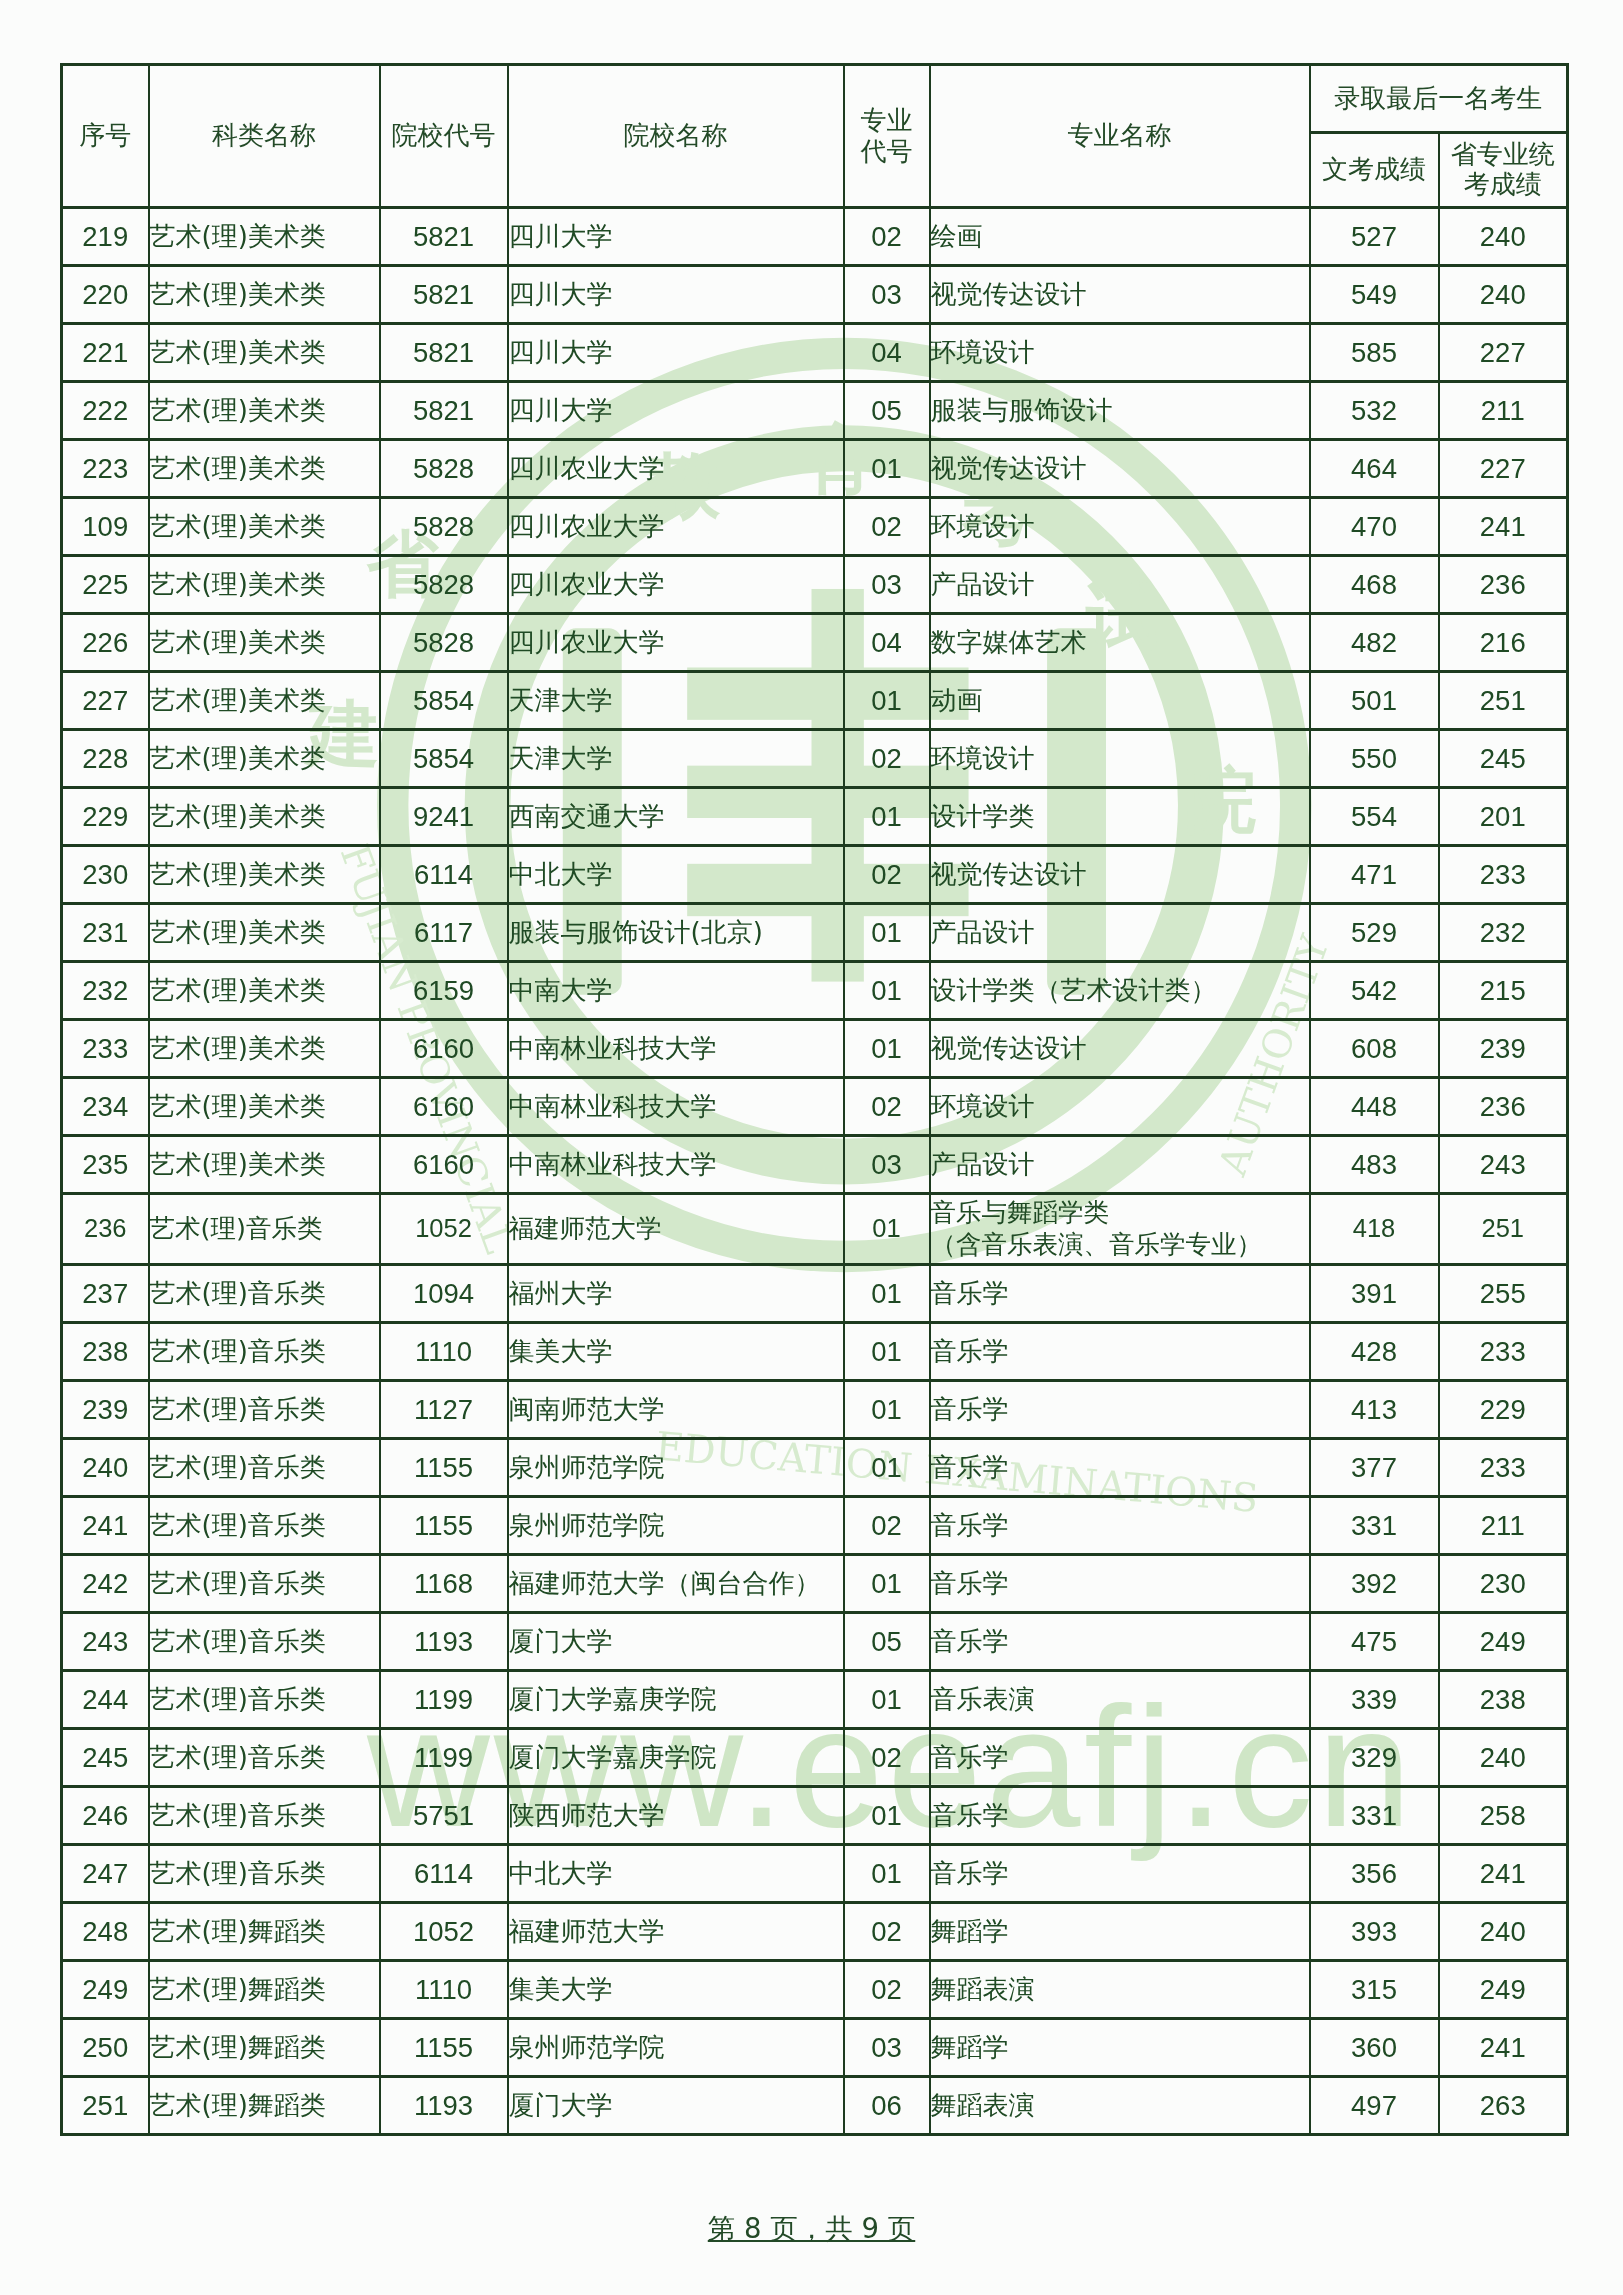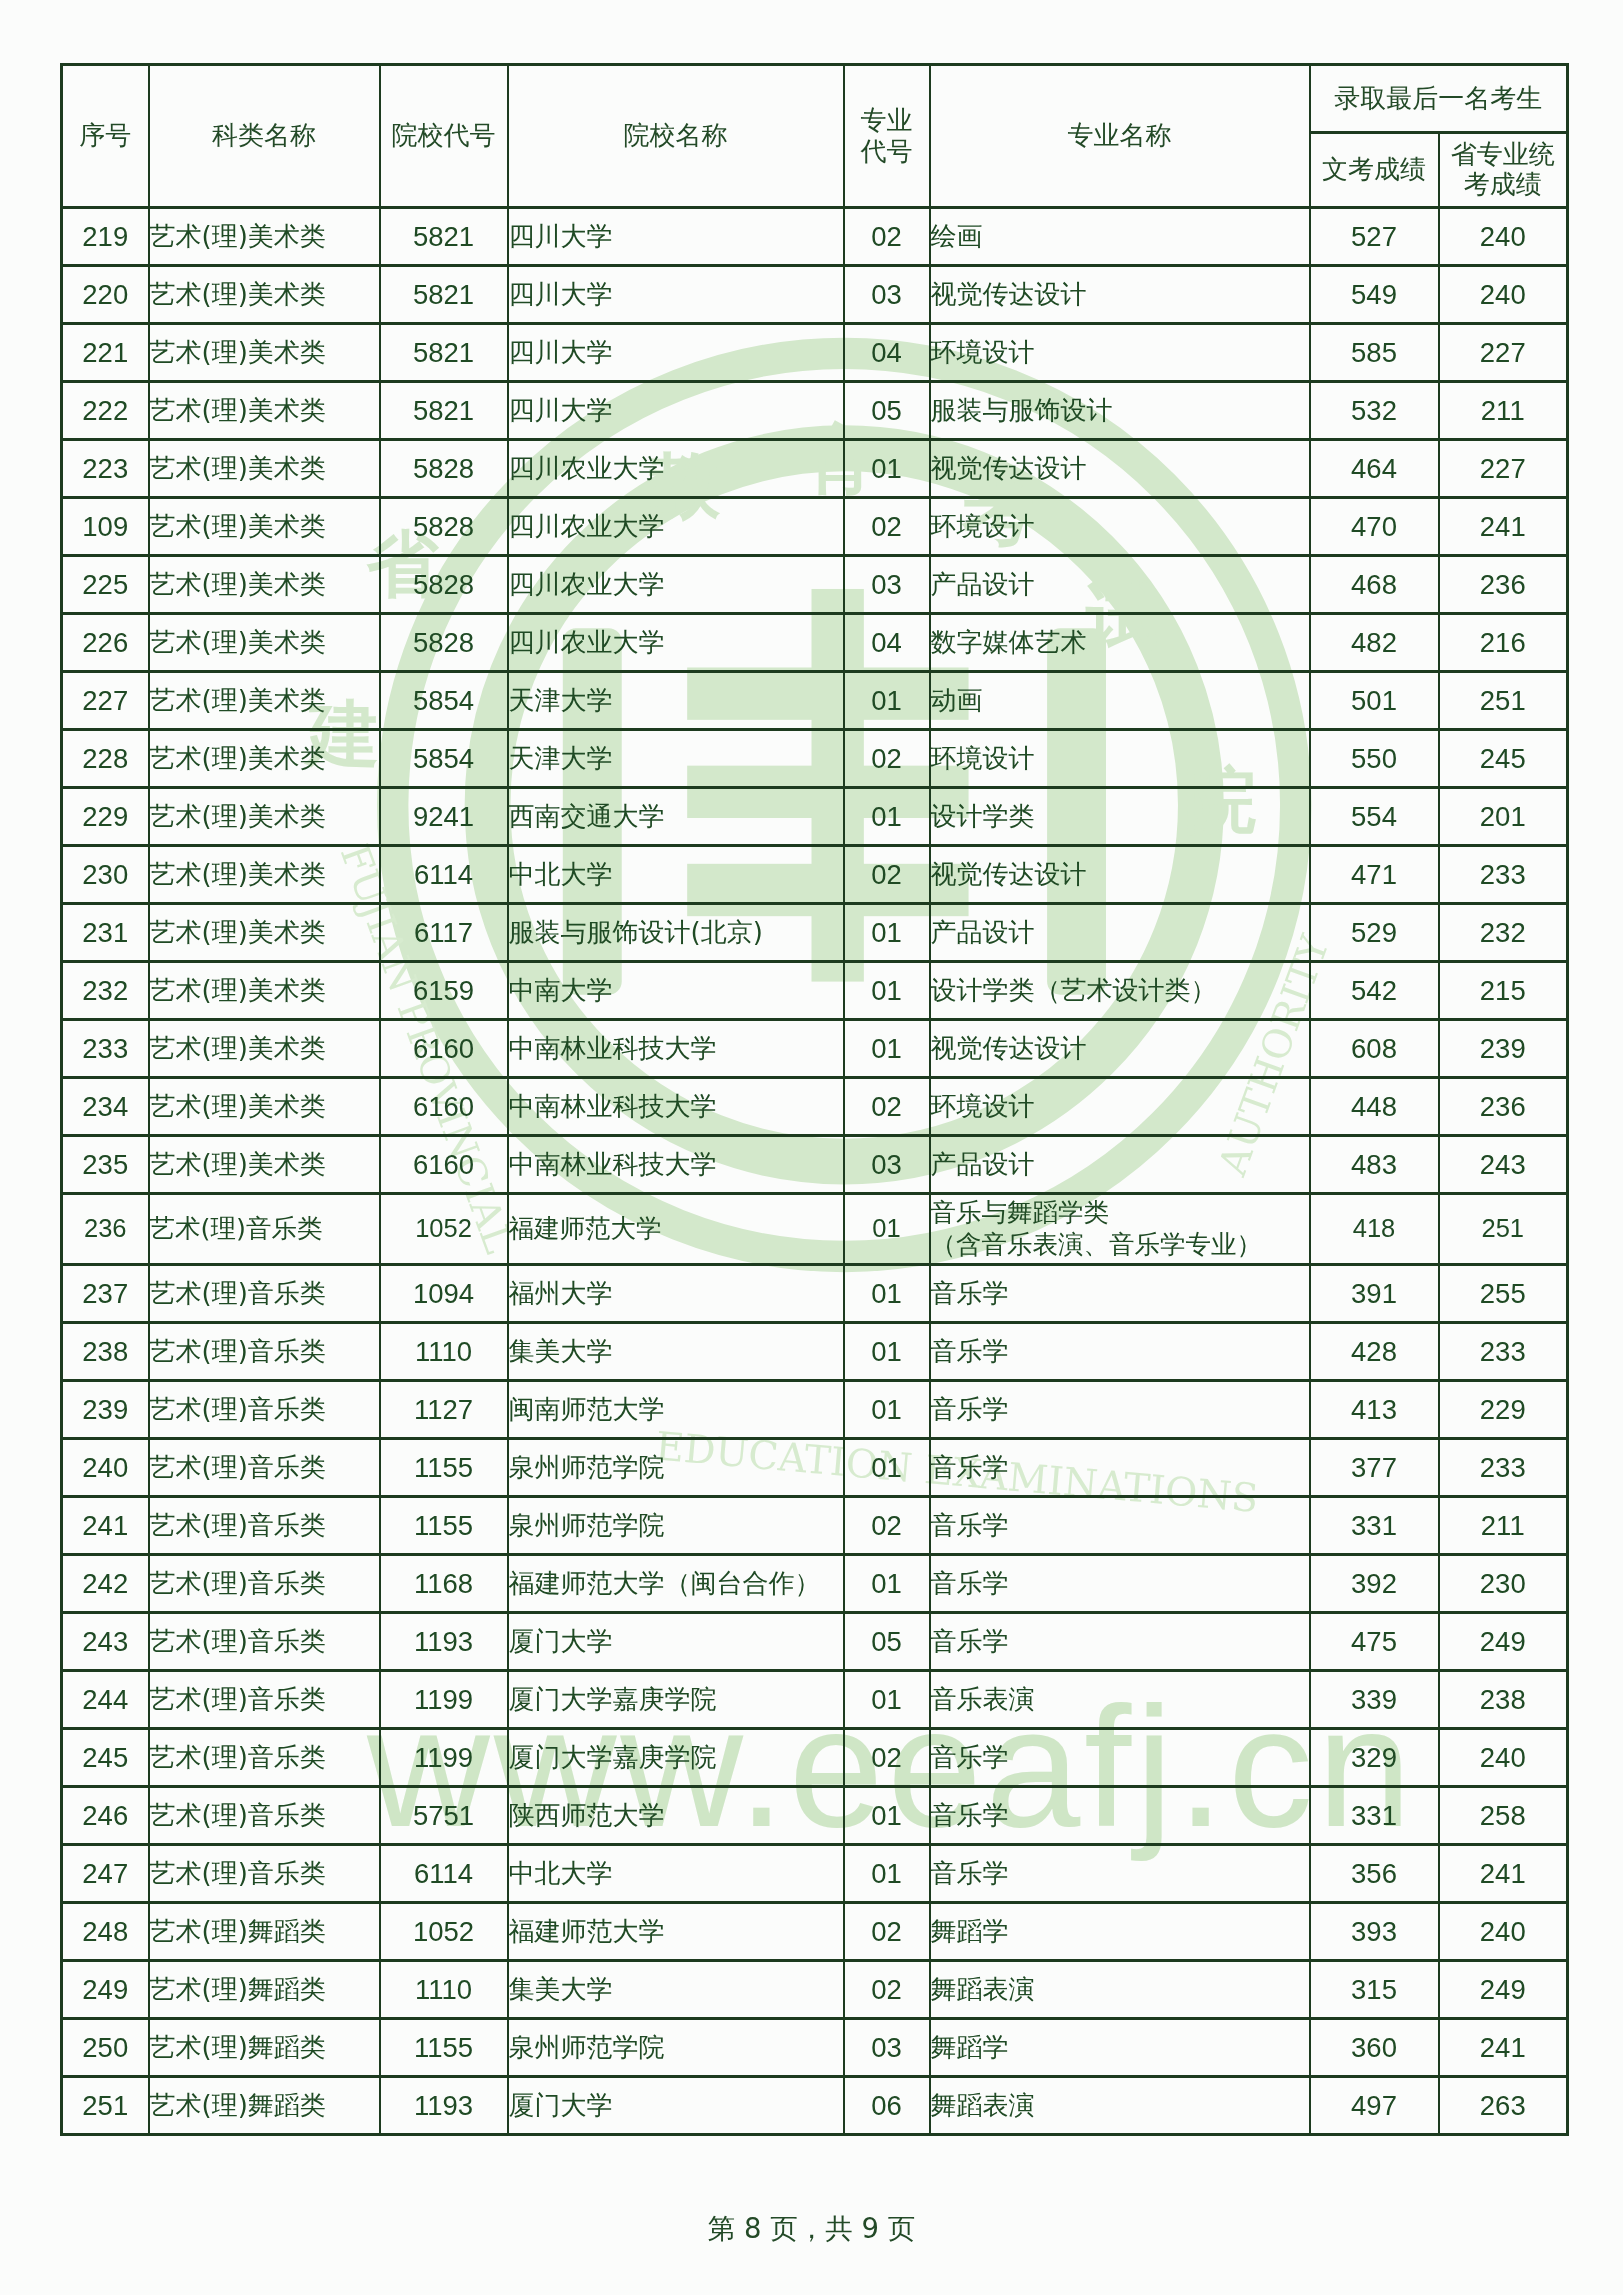--- a/index.html
+++ b/index.html
@@ -26,21 +26,21 @@
   table.sheet tr { border-bottom: 3.3px solid #1d3b1f; }
   th { font-size: 26px; color: #234a27; text-align: center; vertical-align: middle; line-height: 1.2; }
   th.group { height: 65px; font-family: Liberation Serif, serif; }
   th.sub { height: 72px; line-height: 1.15; white-space: normal; }
   td { height: 55px; font-size: 26px; vertical-align: middle; }
   td.num { text-align: center; font-family: "Liberation Sans", sans-serif; font-size: 27.5px; }
   td.txt { text-align: left; padding-left: 6.5px; }
   td.two { height: 68px; white-space: normal; line-height: 1.25; font-size: 25.5px; }
   .footer {
     position: absolute; left: 0; width: 1623px; top: 2211px; text-align: center;
-    font-size: 27.5px; color: #234a27; z-index: 1;
+    font-size: 27.5px; color: #234a27; z-index: 1; text-decoration: underline;
   }
 </style>
 </head>
 <body>
 
 <svg class="watermark" viewBox="0 0 2480 3507" xmlns="http://www.w3.org/2000/svg">
   <g fill="none" stroke="#d3e8cb">
     <circle cx="1290" cy="1230" r="690" stroke-width="48"></circle>
     <circle cx="1290" cy="1230" r="545" stroke-width="70"></circle>
   </g>

